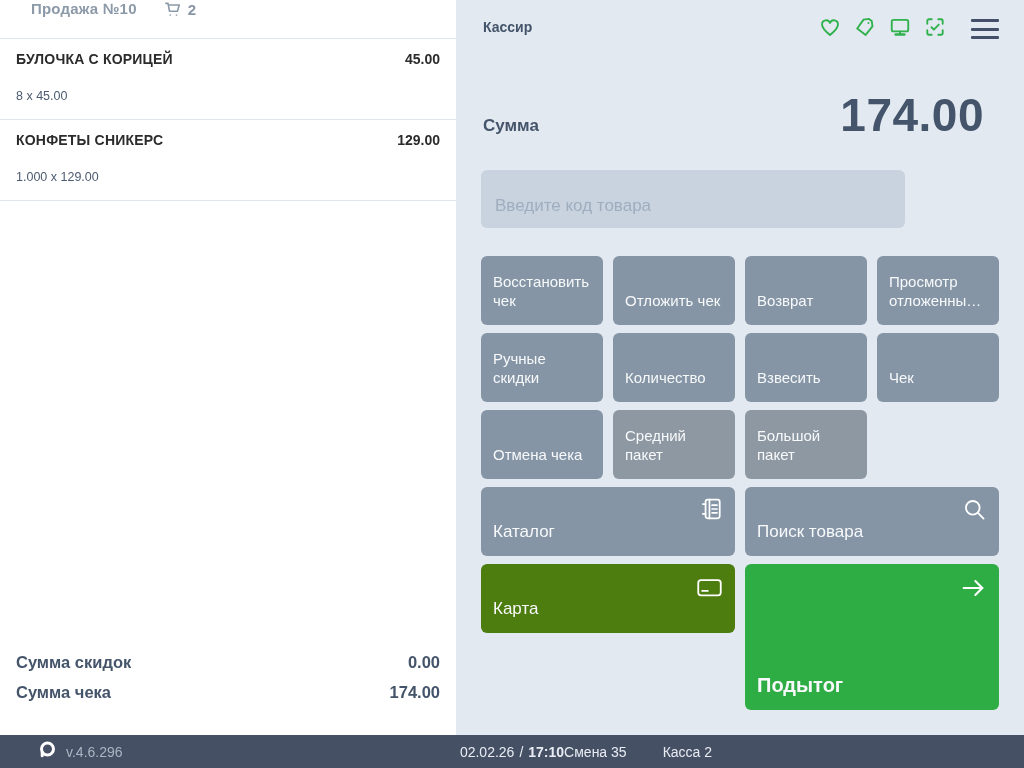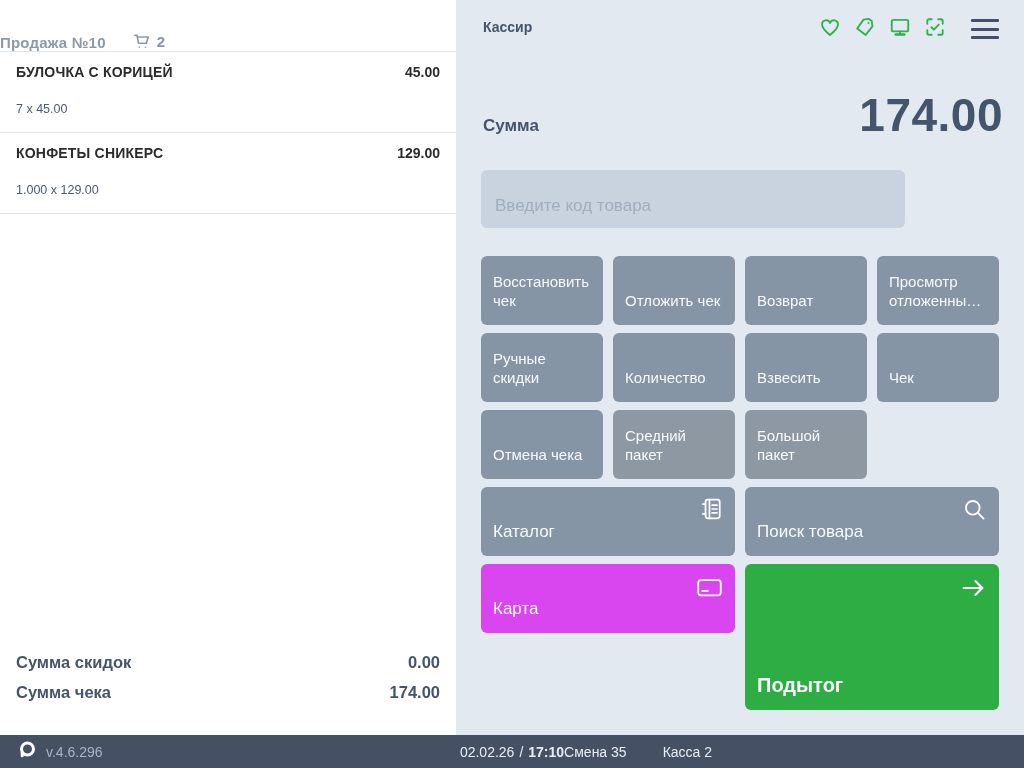--- a/index.html
+++ b/index.html
@@ -2,21 +2,21 @@
 <html><head>
 <meta charset="utf-8">
 <style>
   * { margin:0; padding:0; box-sizing:border-box; }
   html,body { width:1024px; height:768px; }
   body { font-family:"Liberation Sans","DejaVu Sans",sans-serif; }
   .app { position:relative; width:1024px; height:768px; overflow:hidden; background:#e3e9f1; }
 
   
   .left-panel { position:absolute; left:0; top:0; width:456px; height:735px; background:#ffffff; }
-  .sale-header { height:52px; display:flex; align-items:flex-end; padding:0 0; border-bottom:1px solid #e0e6ec; }
+  .sale-header { height:39px; display:flex; align-items:flex-start; padding:0 31px; border-bottom:1px solid #e0e6ec; }
   .sale-title { font-size:15px; font-weight:700; color:#8c99a8; letter-spacing:.2px; }
   .cart-wrap { display:flex; align-items:center; margin-left:26px; color:#8c99a8; }
   .cart-wrap svg { display:block; }
   .cart-count { font-size:15px; font-weight:700; margin-left:6px; color:#8795a6; }
 
   .item-row { padding:12px 16px 0; height:81px; border-bottom:1px solid #e0e6ec; }
   .item-top { display:flex; justify-content:space-between; align-items:flex-start; }
   .item-name { font-size:14px; font-weight:700; color:#2b2b2b; letter-spacing:.2px; }
   .item-price { font-size:14px; font-weight:700; color:#2b2b2b; }
   .item-detail { margin-top:22px; font-size:12.5px; color:#4c5b70; }
@@ -27,48 +27,48 @@
 
   
   .right-panel { position:absolute; left:456px; top:0; width:568px; height:735px; background:#e3e9f1; }
   .rp-top { position:absolute; left:27px; right:25px; top:16px; display:flex; justify-content:space-between; align-items:flex-start; }
   .cashier { font-size:14px; font-weight:700; color:#44546a; padding-top:3px; }
   .top-icons { display:flex; align-items:center; gap:13px; }
   .top-icons .gicon { color:#2fb14c; display:block; cursor:pointer; }
   .menu-icon { margin-left:12px; width:28px; height:20px; display:flex; flex-direction:column; justify-content:space-between; cursor:pointer; }
   .menu-icon i { display:block; height:3px; background:#44506a; border-radius:1px; }
 
-  .sum-row { position:absolute; left:27px; right:21px; top:88px; display:flex; justify-content:space-between; align-items:baseline; }
+  .sum-row { position:absolute; left:27px; right:40px; top:88px; display:flex; justify-content:space-between; align-items:baseline; }
   .sum-label { font-size:17px; font-weight:700; color:#44546a; }
   .sum-value { font-size:46px; font-weight:700; color:#44546a; letter-spacing:.5px; }
 
   .code-input { position:absolute; left:25px; right:25px; top:170px; height:58px;
     background:#c9d3df; border:none; border-radius:6px; padding:14px 14px 0;
     font-size:17px; color:#44546a; font-family:inherit; outline:none; width:424px; }
   .code-input::placeholder { color:#9fadbe; }
 
   .btn-grid { position:absolute; left:25px; right:25px; top:256px;
     display:grid; grid-template-columns:repeat(4,1fr); grid-auto-rows:69px;
     column-gap:10px; row-gap:8px; }
   .pbtn { background:#8595a6; border:none; border-radius:6px; color:#f7f9fa;
     font-family:inherit; font-size:15px; line-height:19px; text-align:left;
     display:flex; align-items:flex-end; padding:10px 12px 15px; cursor:pointer;
     position:relative; overflow-wrap:anywhere; }
   .pbtn .corner-icon { position:absolute; top:10px; right:12px; color:#ffffff; }
   .b-view    { grid-area:1 / 4; }
   .b-catalog { grid-area:4 / 1 / 5 / 3; font-size:17px; }
   .b-search  { grid-area:4 / 3 / 5 / 5; font-size:17px; }
-  .b-card    { grid-area:5 / 1 / 6 / 3; background:#d946ef; font-size:17px; }
+  .b-card    { grid-area:5 / 1 / 6 / 3; background:#4d7c0f; font-size:17px; }
   .b-subtotal{ grid-area:5 / 3 / 7 / 5; background:#2fad45; font-size:20px; font-weight:700; }
   .b-bag     { background:#8e98a3; }
 
   
   .status-bar { position:absolute; left:0; top:735px; width:1024px; height:33px;
     background:#4650640; background:#46506a0; }
-  .status-bar { background:#455064; display:flex; align-items:center; padding:0 18px; }
+  .status-bar { background:#455064; display:flex; align-items:center; padding:0 38px; }
   .sb-left { flex:1; display:flex; align-items:center; gap:9px; }
   .sb-version { font-size:14px; color:#aab5c4; }
   .sb-center { display:flex; align-items:center; gap:5px; font-size:14px; color:#e9edf3; }
   .sb-time { font-weight:700; }
   .sb-right { flex:1; display:flex; justify-content:flex-start; gap:36px; font-size:14px; color:#e9edf3; }
 </style>
 </head>
 <body>
 
 <div class="app">
@@ -86,21 +86,21 @@
         </span>
         <span class="cart-count">2</span>
       </span>
     </div>
 
     <div class="item-row">
       <div class="item-top">
         <span class="item-name">БУЛОЧКА С КОРИЦЕЙ</span>
         <span class="item-price">45.00</span>
       </div>
-      <div class="item-detail">7 x 45.00</div>
+      <div class="item-detail">8 x 45.00</div>
     </div>
 
     <div class="item-row">
       <div class="item-top">
         <span class="item-name">КОНФЕТЫ СНИКЕРС</span>
         <span class="item-price">129.00</span>
       </div>
       <div class="item-detail">1.000 x 129.00</div>
     </div>
 

